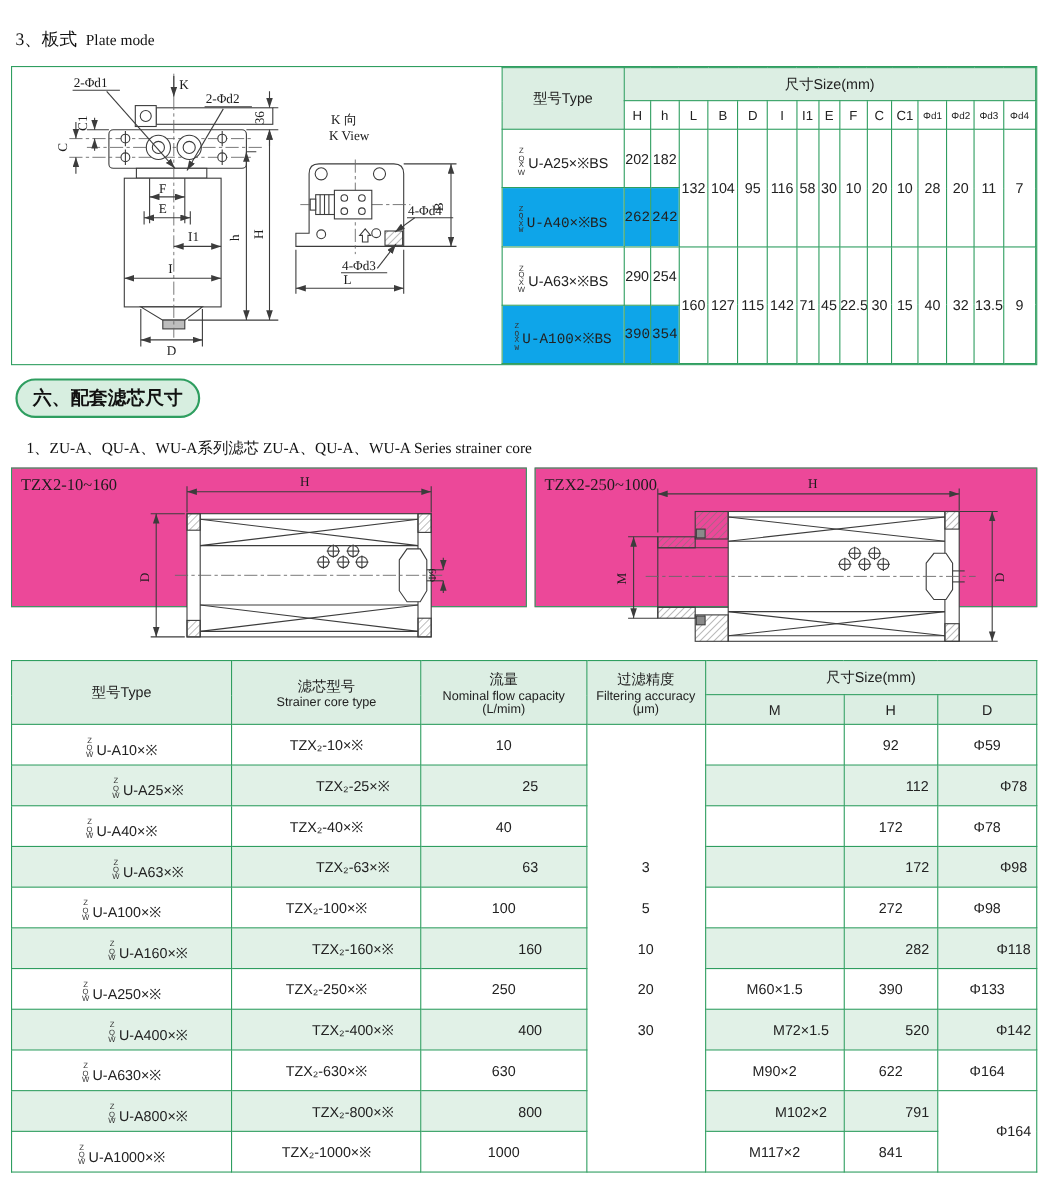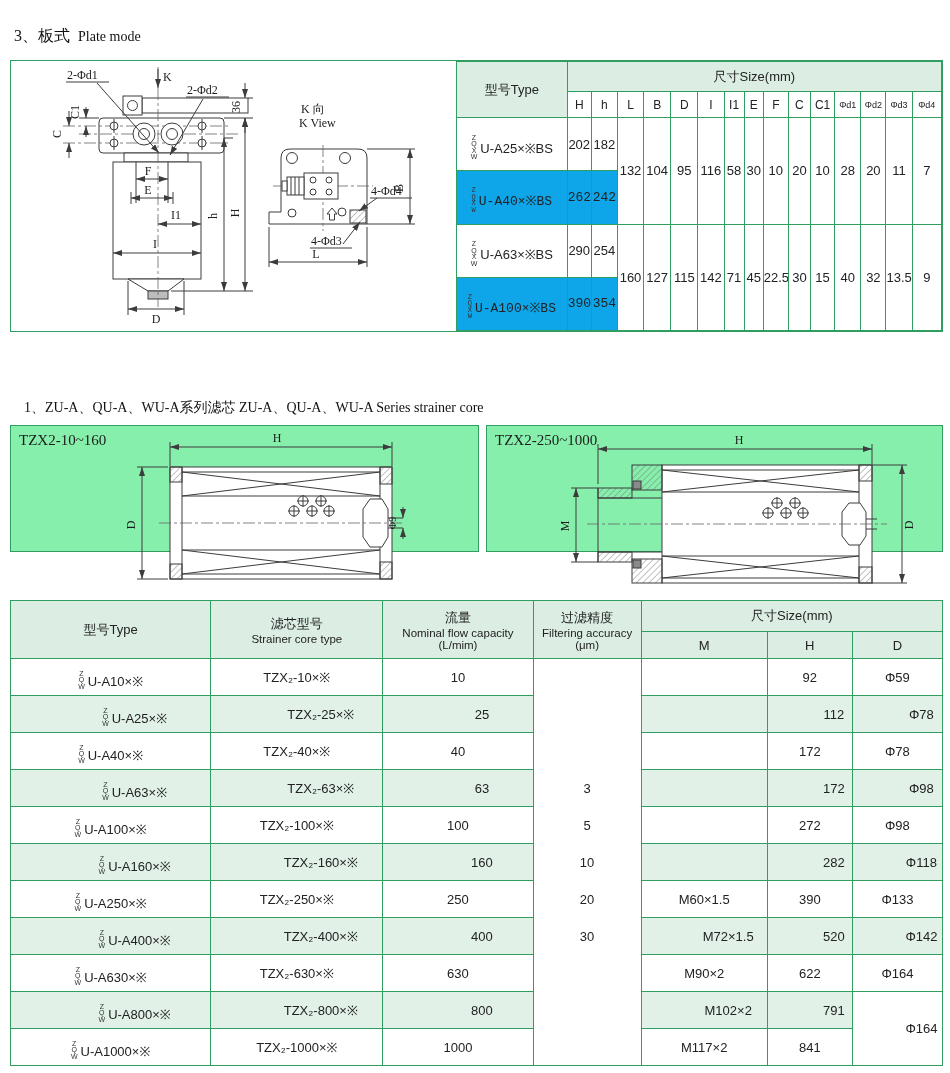--- a/index.html
+++ b/index.html
@@ -36,21 +36,21 @@
   
   .sec-row { position: absolute; left: 14px; top: 344px; display: flex; align-items: center; gap: 12px; }
   .pill { border: 2px solid #2f9e60; border-radius: 20px; background: #d7eee0;
           padding: 4px 14px 5px 14px; font-weight: bold; font-size: 17px; color: #111; }
   .sec-en { font-family: "Liberation Serif", serif; font-weight: bold; font-size: 19px; color: #111;
             border-bottom: 2px solid #2f9e60; padding-bottom: 3px; letter-spacing: 0.3px; }
   .sub-head { position: absolute; left: 24px; top: 399px; font-family: "Liberation Serif", serif; font-size: 14px; color: #111; }
 
   
   .draw-row { position: absolute; left: 10px; top: 425px; width: 933px; display: flex; gap: 7px; }
-  .draw-box { border: 1px solid #2f9e60; background: #86efac; height: 127px; }
+  .draw-box { border: 1px solid #2f9e60; background: #ec4899; height: 127px; }
   .draw-box.left { width: 469px; }
   .draw-box.right { width: 457px; }
 
   
   .ctable { position: absolute; left: 10px; top: 600px; width: 933px; font-size: 13px; }
   .ctable tr.h1 { height: 31px; }
   .ctable tr.h2 { height: 27px; }
   .ctable tr.dr { height: 37px; }
   .ctable .hd { background: #dceee3; }
   .ctable .hd .hz { font-size: 13px; }
@@ -339,20 +339,21 @@
             </span>
       </td>
       <td>390</td>
       <td>354</td>
     </tr>
   </tbody>
     </table>
 </div>
 
 <div class="sec-row">
+  <span class="pill">六、配套滤芯尺寸</span>
 </div>
 <div class="sub-head">1、ZU-A、QU-A、WU-A系列滤芯  ZU-A、QU-A、WU-A Series strainer core</div>
 
 <div class="draw-row">
   <div class="draw-box left">
     <svg width="467" height="163" viewBox="0 0 467 163">
       <defs>
         <marker id="mA3" markerWidth="11" markerHeight="8" refX="9" refY="3" orient="auto-start-reverse" markerUnits="userSpaceOnUse">
           <path d="M0,0 L9,3 L0,6 Z" fill="#3c3c3c" stroke="none"></path>
         </marker>

